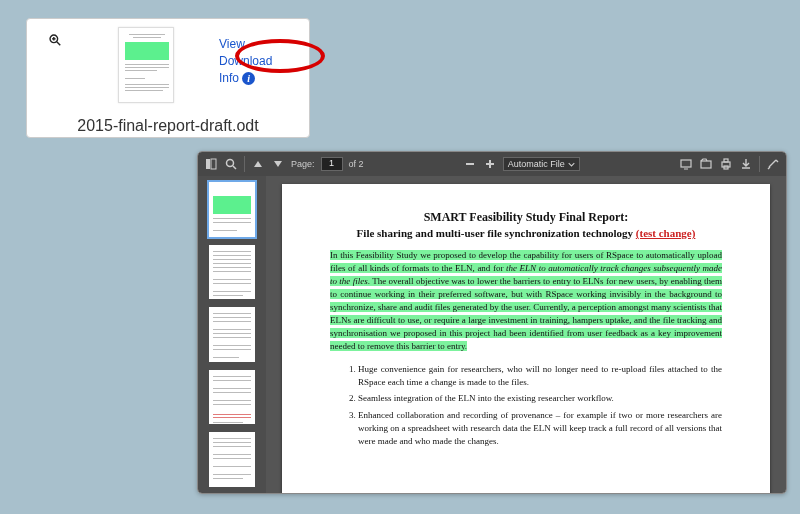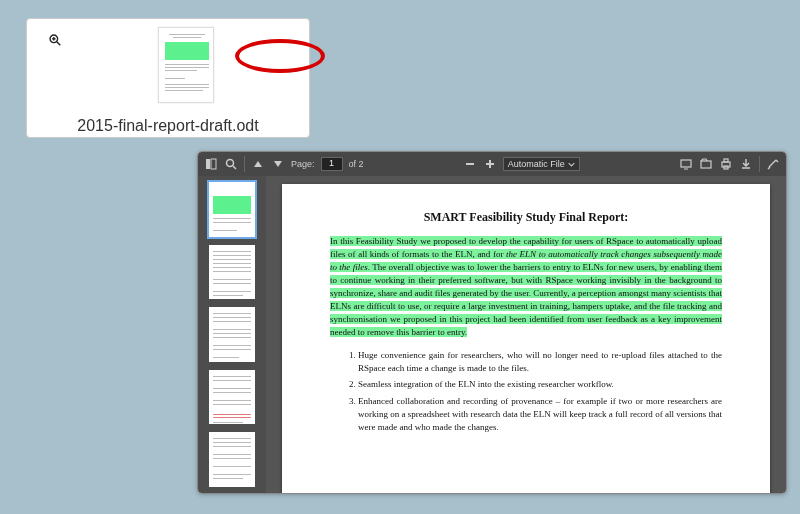--- a/index.html
+++ b/index.html
@@ -208,20 +208,28 @@
         <div class="hl" style="top:14px;left:6px;width:44px;height:18px;"></div>
         <div class="tx" style="top:36px;left:6px;width:44px;"></div>
         <div class="tx" style="top:39px;left:6px;width:44px;"></div>
         <div class="tx" style="top:42px;left:6px;width:32px;"></div>
         <div class="tx" style="top:50px;left:6px;width:20px;"></div>
         <div class="tx" style="top:56px;left:6px;width:44px;"></div>
         <div class="tx" style="top:59px;left:6px;width:44px;"></div>
         <div class="tx" style="top:62px;left:6px;width:38px;"></div>
       </div>
     </div>
+    <div class="actions">
+      <a>View</a>
+      <a>Download</a>
+      <div class="info-row">
+        <a>Info</a>
+        <span class="info-icon">i</span>
+      </div>
+    </div>
   </div>
   <div class="file-name">2015-final-report-draft.odt</div>
   <div class="red-oval"></div>
 </div>
 
 <div class="viewer">
   <div class="toolbar">
     <span class="tb-btn">
       <svg width="12" height="12" viewBox="0 0 12 12">
           <rect x="1" y="1" width="4" height="10" fill="#ccc"></rect>
@@ -347,20 +355,23 @@
           <div class="ln" style="top:22px;left:4px;width:38px;"></div>
           <div class="ln" style="top:26px;left:4px;width:38px;"></div>
           <div class="ln" style="top:34px;left:4px;width:38px;"></div>
           <div class="ln" style="top:42px;left:4px;width:38px;"></div>
           <div class="ln" style="top:46px;left:4px;width:30px;"></div>
       </div>
     </div>
     <div class="doc-area">
       <div class="page">
         <div class="doc-title">SMART Feasibility Study Final Report:</div>
+        <div class="doc-subtitle">
+          <span>File sharing and multi-user file synchronization technology </span><span class="test-change">(test change)</span>
+        </div>
         <p class="para">
           <span class="hl-green">In this Feasibility Study we proposed to develop the capability for users of RSpace to automatically upload files of all kinds of formats to the ELN, and for </span><span class="hl-green" style="font-style:italic;">the ELN to automatically track changes subsequently made to the files</span><span class="hl-green">. The overall objective was to lower the barriers to entry to ELNs for new users, by enabling them to continue working in their preferred software, but with RSpace working invisibly in the background to synchronize, share and audit files generated by the user. Currently, a perception amongst many scientists that ELNs are difficult to use, or require a large investment in training, hampers uptake, and the file tracking and synchronisation we proposed in this project had been identified from user feedback as a key improvement needed to remove this barrier to entry.</span>
         </p>
         <ol class="list">
           <li>Huge convenience gain for researchers, who will no longer need to re-upload files attached to the RSpace each time a change is made to the files.</li>
           <li>Seamless integration of the ELN into the existing researcher workflow.</li>
           <li>Enhanced collaboration and recording of provenance – for example if two or more researchers are working on a spreadsheet with research data the ELN will keep track a full record of all versions that were made and who made the changes.</li>
         </ol>
 
       </div>

